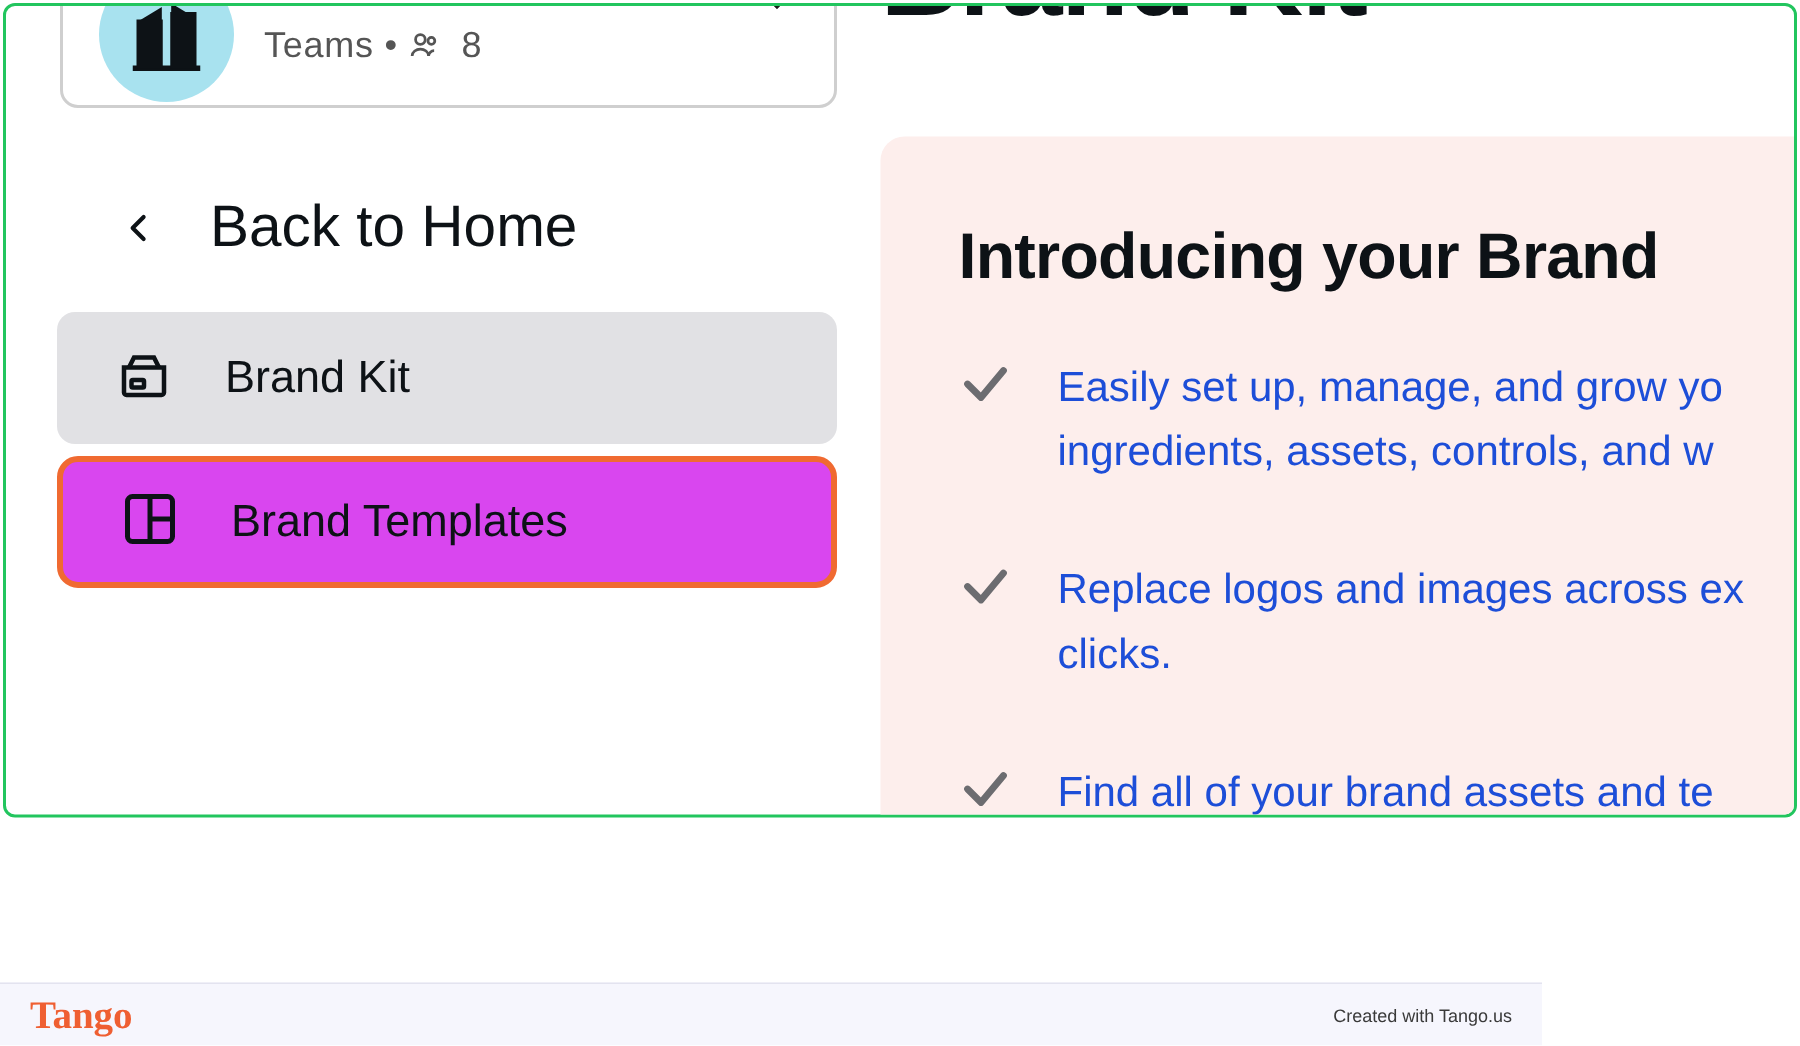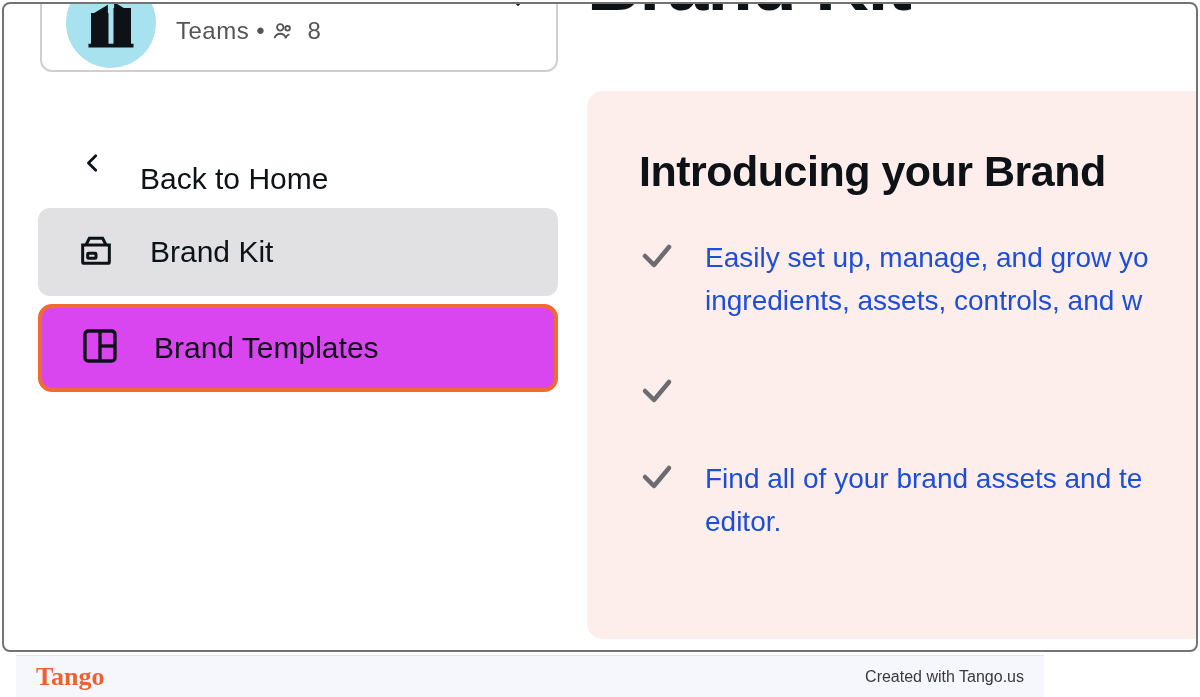--- a/index.html
+++ b/index.html
@@ -1,55 +1,55 @@
 <!DOCTYPE html>
 <html><head>
 <meta charset="utf-8">
 <style>
   * { box-sizing: border-box; margin: 0; padding: 0; }
   html, body { width: 1200px; height: 697px; overflow: hidden; font-family: -apple-system, BlinkMacSystemFont, "Segoe UI", Helvetica, Arial, sans-serif; color: #1a1a1a; }
   body { position: relative; background: #ffffff; }
 
-  .app-frame { border: 2px solid #737373; border-radius: 8px; position: absolute; left: 2px; top: 2px; width: 1196px; height: 650px; overflow: hidden; background: #ffffff; padding-left: 30px; }
+  .app-frame { border: 2px solid #22c55e; border-radius: 8px; position: absolute; left: 2px; top: 2px; width: 1196px; height: 543px; overflow: hidden; background: #ffffff; padding-left: 30px; }
 
   
   .team-card { position: absolute; left: 36px; top: -40px; width: 518px; height: 108px; border: 2px solid #cfcfcf; border-radius: 12px; display: flex; align-items: center; padding: 0 24px; }
   .team-avatar { width: 90px; height: 90px; border-radius: 50%; background: #a8e2ef; display:flex; align-items:center; justify-content:center; flex-shrink:0; margin-top: 10px;}
   .team-avatar svg { width: 60px; height: 60px; }
   .team-meta { margin-left: 20px; font-size: 24px; color: #555; letter-spacing: 0.5px; margin-top: 26px;}
   .team-chevron { margin-left: auto; margin-top: -30px;}
   .team-chevron svg { width: 28px; height: 28px; stroke: #1a1a1a; stroke-width: 2; fill: none; }
 
   
   .back-link { position: absolute; left: 78px; top: 126px; display: flex; align-items: center; gap: 36px; cursor: pointer; }
   .back-link svg { width: 22px; height: 34px; stroke: #0d1216; stroke-width: 3; fill: none; stroke-linecap: round; stroke-linejoin: round;}
-  .back-label { font-size: 30px; color: #0d1216; margin-top: 32px; }
+  .back-label { font-size: 39px; color: #0d1216; }
 
   
   .nav-item { position: absolute; left: 34px; width: 520px; height: 88px; border-radius: 12px; display: flex; align-items: center; padding: 0 38px; gap: 34px; cursor: pointer; }
   .nav-brandkit { top: 204px; background: #e1e1e4; }
   .nav-templates { top: 300px; background: #d946ef; border: 4px solid #f06a31; border-radius: 14px; }
   .nav-label { font-size: 30px; color: #0d1216; }
   .nav-icon svg { width: 40px; height: 40px; stroke: #0d1216; fill: none; }
 
   
   .page-title { position: absolute; left: 583px; top: -62px; font-size: 74px; font-weight: 800; color: #0d1216; white-space: nowrap; letter-spacing: -1px; }
 
   
   .intro-panel { position: absolute; left: 583px; top: 87px; width: 700px; height: 548px; background: #fdeeec; border-radius: 16px; padding: 56px 38px 40px 52px; }
   .intro-title { font-size: 43px; font-weight: 800; color: #0d1216; white-space: nowrap; letter-spacing: -0.5px;}
   .intro-list { margin-top: 40px; display: flex; flex-direction: column; gap: 48px; }
   .intro-item { display: flex; align-items: flex-start; gap: 30px; }
   .intro-item svg { flex-shrink: 0; width: 36px; height: 36px; stroke: #6c6c70; stroke-width: 3; fill: none; margin-top: 2px; stroke-linecap: round; stroke-linejoin: round;}
   .intro-text { font-size: 28px; line-height: 1.55; color: #1d4ed8; white-space: pre-line; }
 
   
-  .footer { position: absolute; bottom: 0; left: 16px; width: 1028px; height: 42px; background: #f6f6fd; border-top: 1px solid #e3e3ef; display: flex; align-items: center; justify-content: space-between; padding: 0 20px; gap: 20px; }
+  .footer { position: absolute; bottom: 0; left: 0; width: 1028px; height: 42px; background: #f6f6fd; border-top: 1px solid #e3e3ef; display: flex; align-items: center; justify-content: space-between; padding: 0 20px; gap: 20px; }
   .tango-logo { font-family: "Brush Script MT", "Segoe Script", cursive; color: #ef5f32; font-size: 26px; font-weight: 600; }
-  .footer-right { font-size: 16px; color: #3a3a3a; }
+  .footer-right { font-size: 12px; color: #3a3a3a; }
 </style>
 </head>
 <body>
 
 <div class="app-frame">
 
   <div class="team-card">
     <div class="team-avatar">
       <svg viewBox="0 0 24 24">
         <path d="M3 21h18M5 21V9l5-3v15M14 21V5l5 3v13M9 12h1M9 15h1M9 18h1" stroke="#0d1216" stroke-width="1.5" fill="#0d1216"></path>
@@ -112,20 +112,22 @@
         <svg viewBox="0 0 24 24">
             <polyline points="4 12 10 18 20 6"></polyline>
           </svg>
         <div class="intro-text">Easily set up, manage, and grow yo
 ingredients, assets, controls, and w</div>
       </div>
       <div class="intro-item">
         <svg viewBox="0 0 24 24">
             <polyline points="4 12 10 18 20 6"></polyline>
           </svg>
+        <div class="intro-text">Replace logos and images across ex
+clicks.</div>
       </div>
       <div class="intro-item">
         <svg viewBox="0 0 24 24">
             <polyline points="4 12 10 18 20 6"></polyline>
           </svg>
         <div class="intro-text">Find all of your brand assets and te
 editor.</div>
       </div>
     </div>
   </div>

